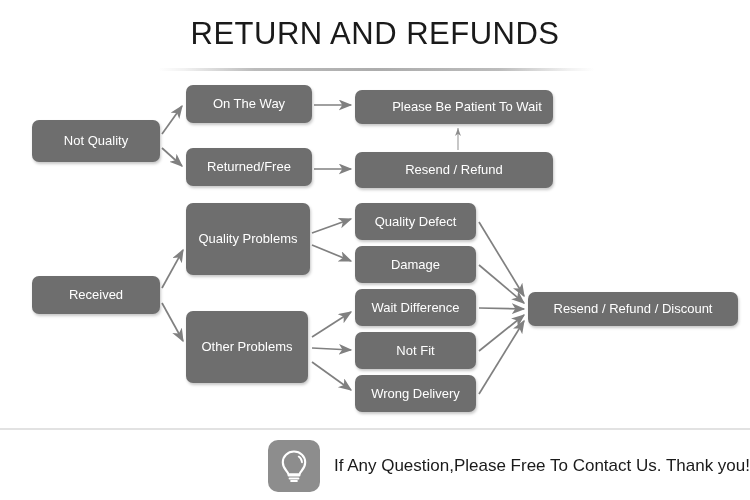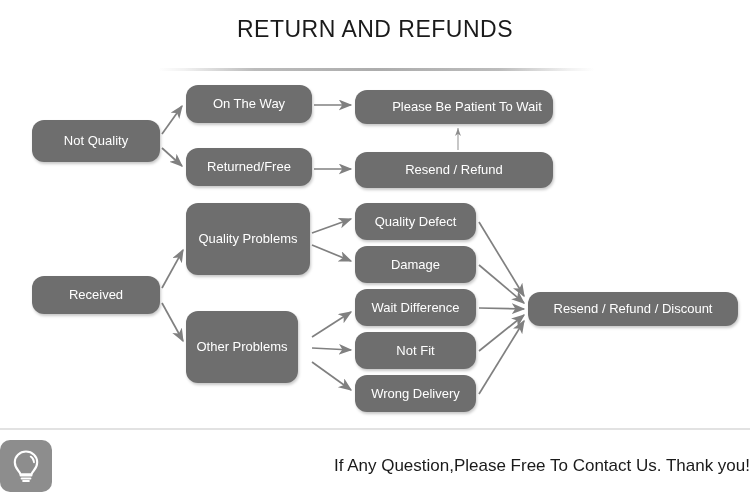--- a/index.html
+++ b/index.html
@@ -22,21 +22,21 @@
     width: 750px; height: 500px;
   }
 
   
   .title {
     position: absolute;
     left: 0;
     top: 16px;
     width: 750px;
     text-align: center;
-    font-size: 23px;
+    font-size: 31px;
     letter-spacing: 0.5px;
     color: #1a1a1a;
     font-weight: 400;
     font-family: "Liberation Sans", sans-serif;
   }
   .title-divider {
     position: absolute;
     left: 158px;
     top: 68px;
     width: 437px;
@@ -50,21 +50,21 @@
         rgba(200,200,200,0.25) 94%,
         rgba(255,255,255,0) 100%);
     border-radius: 2px;
   }
 
   
   .node {
     position: absolute;
     background: #6e6e6e;
     color: #ffffff;
-    border-radius: 12px;
+    border-radius: 7px;
     display: flex;
     align-items: center;
     justify-content: center;
     text-align: center;
     font-size: 13px;
     line-height: 1.2;
     box-shadow: 1px 2px 3px rgba(0,0,0,0.22);
     box-sizing: border-box;
     padding: 2px 6px;
     white-space: nowrap;
@@ -88,21 +88,21 @@
     background: #e2e2e2;
   }
   .footer {
     position: absolute;
     left: 0;
     top: 436px;
     width: 750px;
     height: 60px;
     display: flex;
     align-items: center;
-    justify-content: space-between;
+    justify-content: flex-end;
   }
   .bulb-badge {
     width: 52px;
     height: 52px;
     border-radius: 10px;
     background: #8d8d8d;
     display: flex;
     align-items: center;
     justify-content: center;
     flex: none;
@@ -169,21 +169,21 @@
   <div class="node" style="left:186px;top:148px;width:126px;height:38px;">Returned/Free</div>
 
   <div class="node" style="left:355px;top:90px;width:198px;height:34px;padding-left:32px;">Please Be Patient To Wait</div>
 
   <div class="node" style="left:355px;top:152px;width:198px;height:36px;">Resend / Refund</div>
 
   <div class="node" style="left:32px;top:276px;width:128px;height:38px;">Received</div>
 
   <div class="node" style="left:186px;top:203px;width:124px;height:72px;">Quality Problems</div>
 
-  <div class="node" style="left:186px;top:311px;width:112px;height:72px;">Other Problems</div>
+  <div class="node" style="left:186px;top:311px;width:122px;height:72px;">Other Problems</div>
 
   <div class="node" style="left:355px;top:203px;width:121px;height:37px;">Quality Defect</div>
 
   <div class="node" style="left:355px;top:246px;width:121px;height:37px;">Damage</div>
 
   <div class="node" style="left:355px;top:289px;width:121px;height:37px;">Wait Difference</div>
 
   <div class="node" style="left:355px;top:332px;width:121px;height:37px;">Not Fit</div>
 
   <div class="node" style="left:355px;top:375px;width:121px;height:37px;text-align:center;">Wrong Delivery</div>

